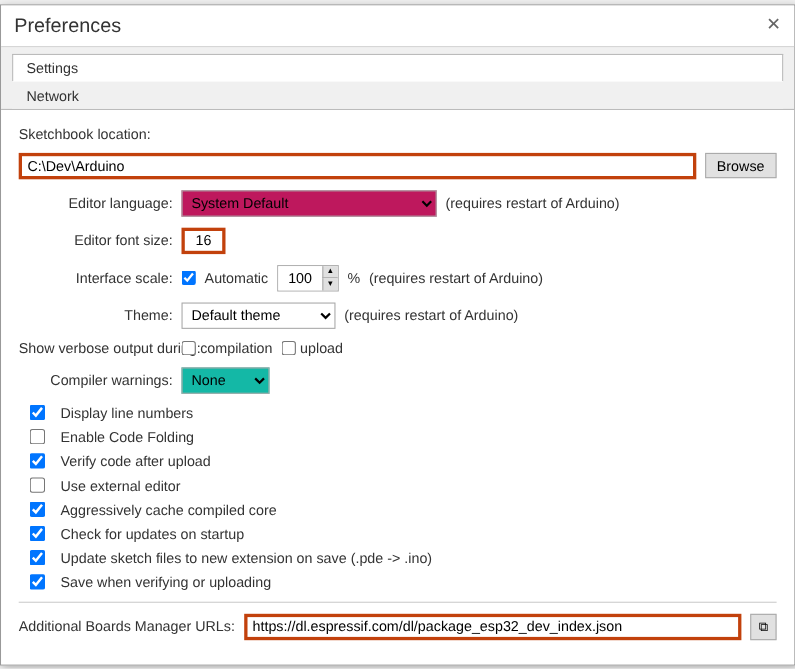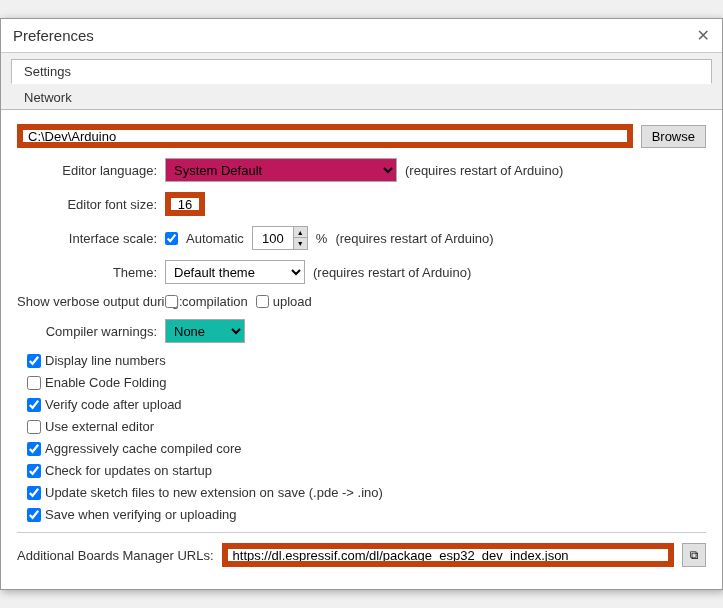--- a/index.html
+++ b/index.html
@@ -20,21 +20,21 @@
     }
     .title-bar {
       background: #fff;
       padding: 8px 12px;
       display: flex;
       justify-content: space-between;
       align-items: center;
       border-bottom: 1px solid #ccc;
     }
     .title-bar-title {
-      font-size: 15px;
+      font-size: 18px;
       color: #333;
     }
     .close-btn {
       cursor: pointer;
       font-size: 16px;
       color: #666;
       background: none;
       border: none;
       line-height: 1;
     }
@@ -70,21 +70,21 @@
       align-items: center;
       margin-bottom: 10px;
       gap: 8px;
     }
     .label {
       color: #333;
       white-space: nowrap;
     }
     .label-w1 { width: 140px; text-align: right; }
     input[type="text"], input[type="number"] {
-      border: 6px solid #c2410c;
+      border: 3px solid #c2410c;
       padding: 2px 5px;
       font-size: 13px;
       background: #fff;
     }
     .sketchbook-input {
       flex: 1;
       height: 24px;
     }
     .browse-btn {
       padding: 3px 10px;
@@ -116,21 +116,21 @@
       border: 1px solid #aaa;
       background: #fff;
       padding: 1px 4px;
       width: 140px;
     }
     .checkbox-row {
       display: flex;
       align-items: center;
       margin-bottom: 7px;
       padding-left: 10px;
-      gap: 4px;
+      gap: 14px;
     }
     .checkbox-row input[type="checkbox"] {
       width: 14px;
       height: 14px;
       cursor: pointer;
     }
     .compiler-select {
       height: 24px;
       font-size: 13px;
       border: 1px solid #aaa;
@@ -247,20 +247,23 @@
     <div class="tab active">
       <span>Settings</span>
     </div>
     <div class="tab">
       <span>Network</span>
     </div>
   </div>
 
   <div class="content">
 
+    <div class="row">
+      <span class="label">Sketchbook location:</span>
+    </div>
     <div class="row">
       <input type="text" class="sketchbook-input" value="C:\Dev\Arduino" style="">
       <button class="browse-btn">Browse</button>
     </div>
 
     <div class="row">
       <span class="label label-w1">Editor language:</span>
       <select class="select-lg">
         <option value="System Default">System Default</option>
       </select>

